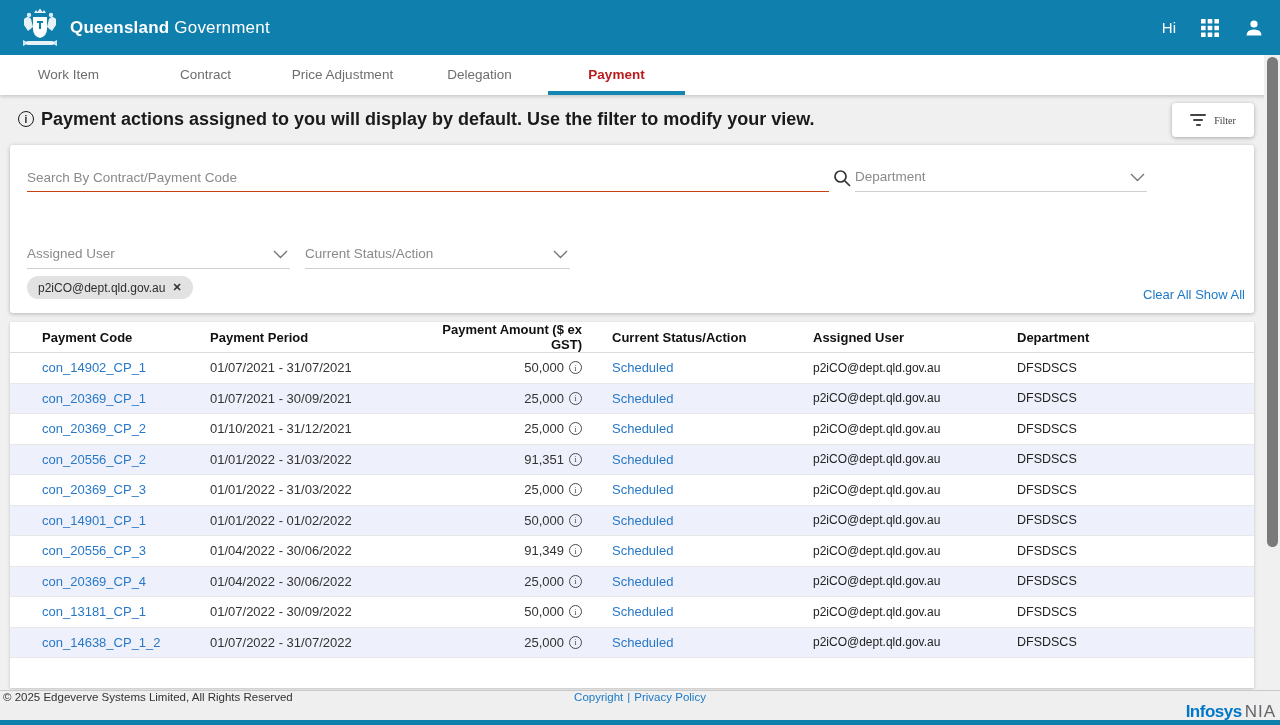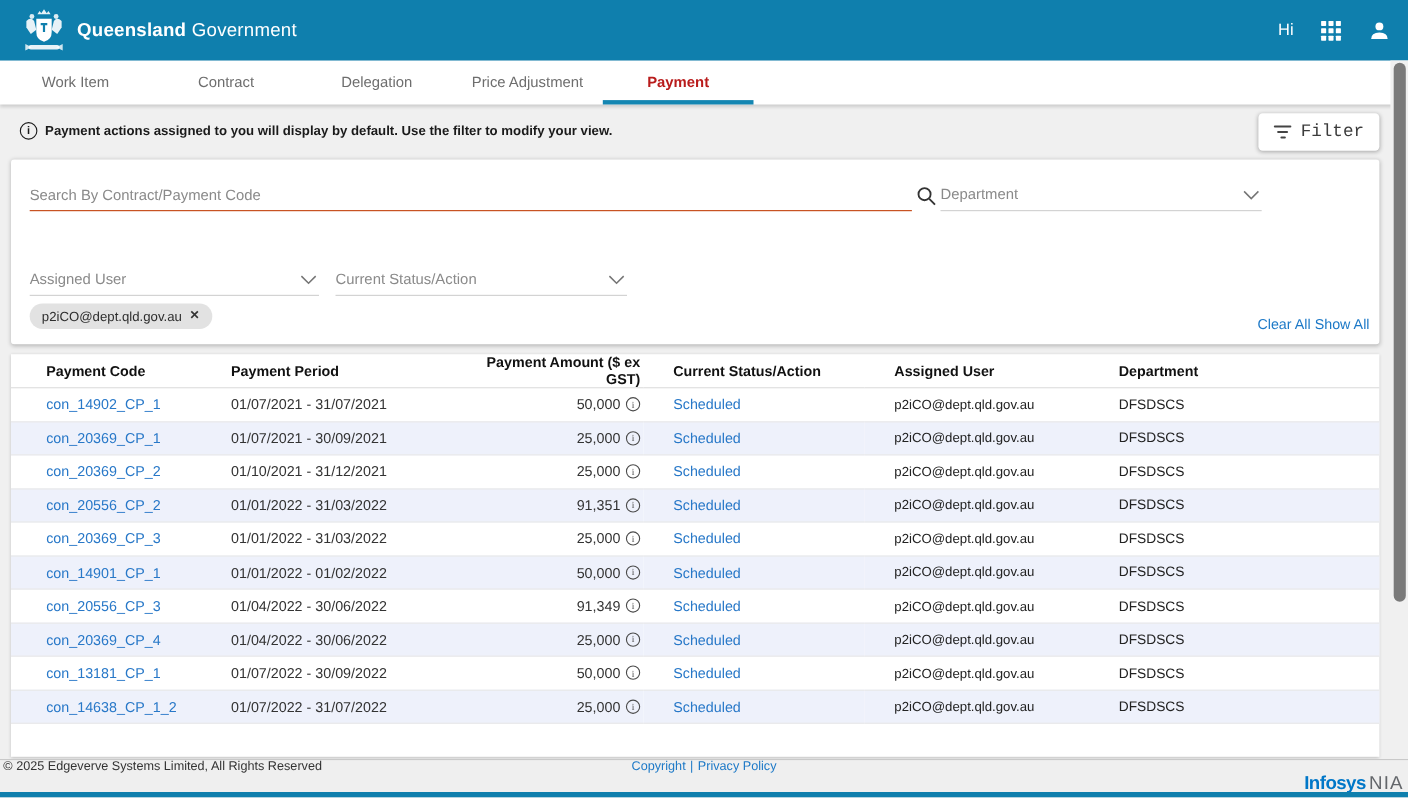--- a/index.html
+++ b/index.html
@@ -39,26 +39,26 @@
   .info-strip {
     position:absolute; top:95px; left:0; width:1280px; height:48px;
     display:flex; align-items:center; padding-left:18px;
   }
   .info-circle-lg {
     width:16px; height:16px; border:1.6px solid #1a1a1a; border-radius:50%;
     display:inline-flex; align-items:center; justify-content:center; margin-right:7px;
     font-size:10px; font-weight:bold; color:#1a1a1a; flex:0 0 auto;
   }
   .info-circle-lg::after { content:"i"; }
-  .info-msg { font-size:12px; font-weight:bold; color:#1a1a1a; }
+  .info-msg { font-size:18px; font-weight:bold; color:#1a1a1a; }
   .filter-btn {
     position:absolute; right:26px; top:8px; height:34px; min-width:82px;
     background:#fff; border:none; border-radius:4px; box-shadow:0 1px 4px rgba(0,0,0,.3);
     display:flex; align-items:center; justify-content:center; gap:8px; padding:0 14px;
-    font-size:16px; color:#3c3c3c; cursor:pointer; font-family:Liberation Mono, monospace;
+    font-size:10px; color:#3c3c3c; cursor:pointer; font-family:Liberation Serif, serif;
   }
   .filter-icon { display:inline-flex; flex-direction:column; align-items:center; gap:3px; }
   .filter-icon span { height:2px; background:#444; border-radius:1px; display:block; }
   .filter-icon span:nth-child(1){ width:16px; }
   .filter-icon span:nth-child(2){ width:10px; }
   .filter-icon span:nth-child(3){ width:5px; }
 
   
   .filter-card {
     position:absolute; left:10px; top:145px; width:1244px; height:168px;
@@ -185,22 +185,22 @@
     <svg class="hdr-icon" viewBox="0 0 20 20" fill="#fff">
       <circle cx="10" cy="6" r="3.6"></circle>
       <path d="M2.5 17.5 q0 -6 7.5 -6 q7.5 0 7.5 6 z"></path>
     </svg>
   </div>
 </div>
 
 <div class="tab-bar">
     <div class="tab">Work Item</div>
     <div class="tab">Contract</div>
+    <div class="tab">Price Adjustment</div>
     <div class="tab">Delegation</div>
-    <div class="tab">Price Adjustment</div>
     <div class="tab active">Payment</div>
   </div>
 
 <div class="info-strip">
   <span class="info-circle-lg"></span>
   <span class="info-msg">Payment actions assigned to you will display by default. Use the filter to modify your view.</span>
   <button class="filter-btn">
     <span class="filter-icon">
         <span></span>
         <span></span>

